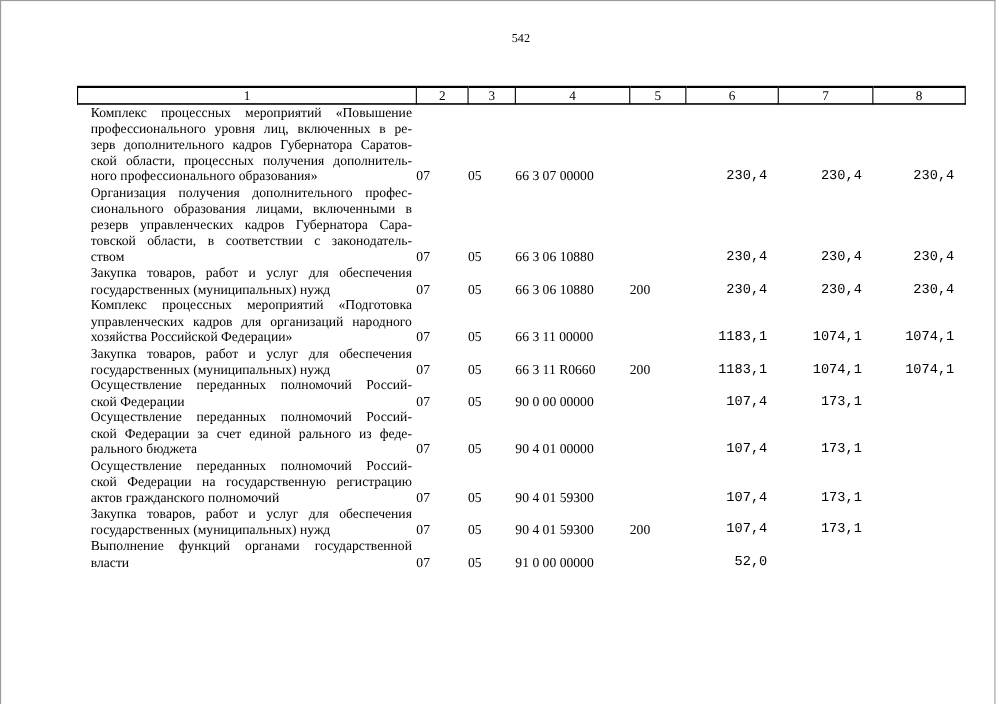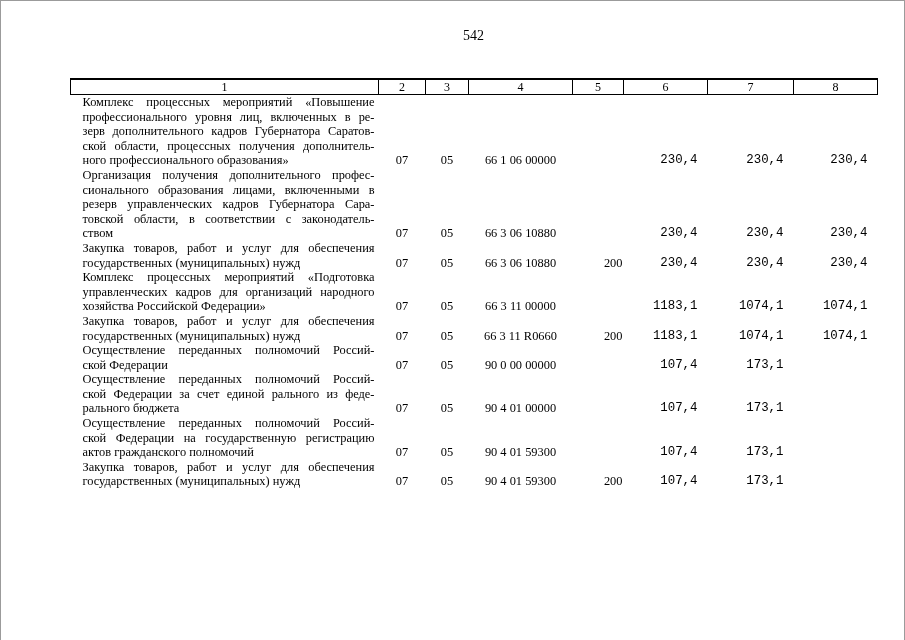--- a/index.html
+++ b/index.html
@@ -15,21 +15,21 @@
     position: absolute; left: 0; top: 0; width: 903px; height: 639px;
     border-top: 1px solid #9b9b9b;
     border-left: 1px solid #9b9b9b;
     border-right: 1px solid #9b9b9b;
     pointer-events: none;
   }
   .page-number {
     position: absolute;
     top: 28px; left: 70px; width: 807px;
     text-align: center;
-    font-size: 14px;
+    font-size: 11px;
     line-height: 15px;
   }
   table.budget-table {
     position: absolute;
     top: 78px; left: 70px;
     width: 807px;
     border-collapse: collapse;
     table-layout: fixed;
   }
   thead th {
@@ -44,22 +44,22 @@
   }
   tbody td {
     vertical-align: bottom;
     padding: 0;
     font-size: 12.4px;
     line-height: 14.6px;
   }
   td.name { padding-left: 12px; padding-right: 4px; }
   .jline { text-align: justify; text-align-last: justify; }
   .jline.last { text-align-last: left; }
-  td.c2, td.c3, td.c4 { text-align: center; }
-  td.c5 { text-align: right; padding-right: 1px; }
+  td.c2, td.c3, td.c4 { }
+  td.c5 { text-align: left; padding-right: 1px; }
   td.c6, td.c7, td.c8 { text-align: right; padding-right: 10px; font-family: Liberation Mono, monospace; }
 </style>
 </head>
 <body>
 
 <div class="frame"></div>
 
 <div class="page-number">542</div>
 
 <table class="budget-table">
@@ -89,21 +89,21 @@
       <tr>
         <td class="name">
           <div class="jline">Комплекс процессных мероприятий «Повышение</div>
           <div class="jline">профессионального уровня лиц, включенных в ре-</div>
           <div class="jline">зерв дополнительного кадров Губернатора Саратов-</div>
           <div class="jline">ской области, процессных получения дополнитель-</div>
           <div class="jline last">ного профессионального образования»</div>
         </td>
         <td class="c2">07</td>
         <td class="c3">05</td>
-        <td class="c4">66 1 06 00000</td>
+        <td class="c4">66 3 07 00000</td>
         <td class="c5"></td>
         <td class="c6">230,4</td>
         <td class="c7">230,4</td>
         <td class="c8">230,4</td>
       </tr>
       <tr>
         <td class="name">
           <div class="jline">Организация получения дополнительного профес-</div>
           <div class="jline">сионального образования лицами, включенными в</div>
           <div class="jline">резерв управленческих кадров Губернатора Сара-</div>
@@ -205,14 +205,27 @@
           <div class="jline last">государственных (муниципальных) нужд</div>
         </td>
         <td class="c2">07</td>
         <td class="c3">05</td>
         <td class="c4">90 4 01 59300</td>
         <td class="c5">200</td>
         <td class="c6">107,4</td>
         <td class="c7">173,1</td>
         <td class="c8"></td>
       </tr>
+      <tr>
+        <td class="name">
+          <div class="jline">Выполнение функций органами государственной</div>
+          <div class="jline last">власти</div>
+        </td>
+        <td class="c2">07</td>
+        <td class="c3">05</td>
+        <td class="c4">91 0 00 00000</td>
+        <td class="c5"></td>
+        <td class="c6">52,0</td>
+        <td class="c7"></td>
+        <td class="c8"></td>
+      </tr>
     </tbody>
 </table>
 
 </body></html>

